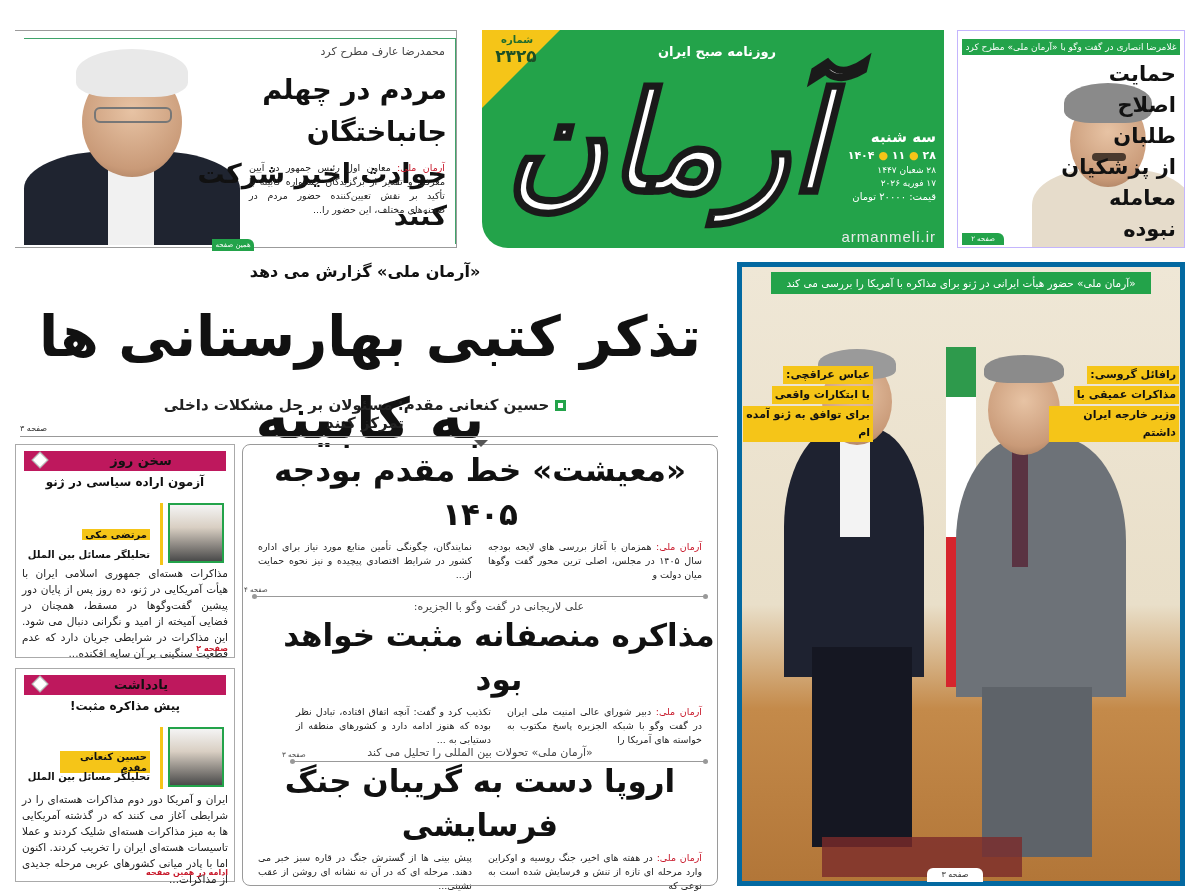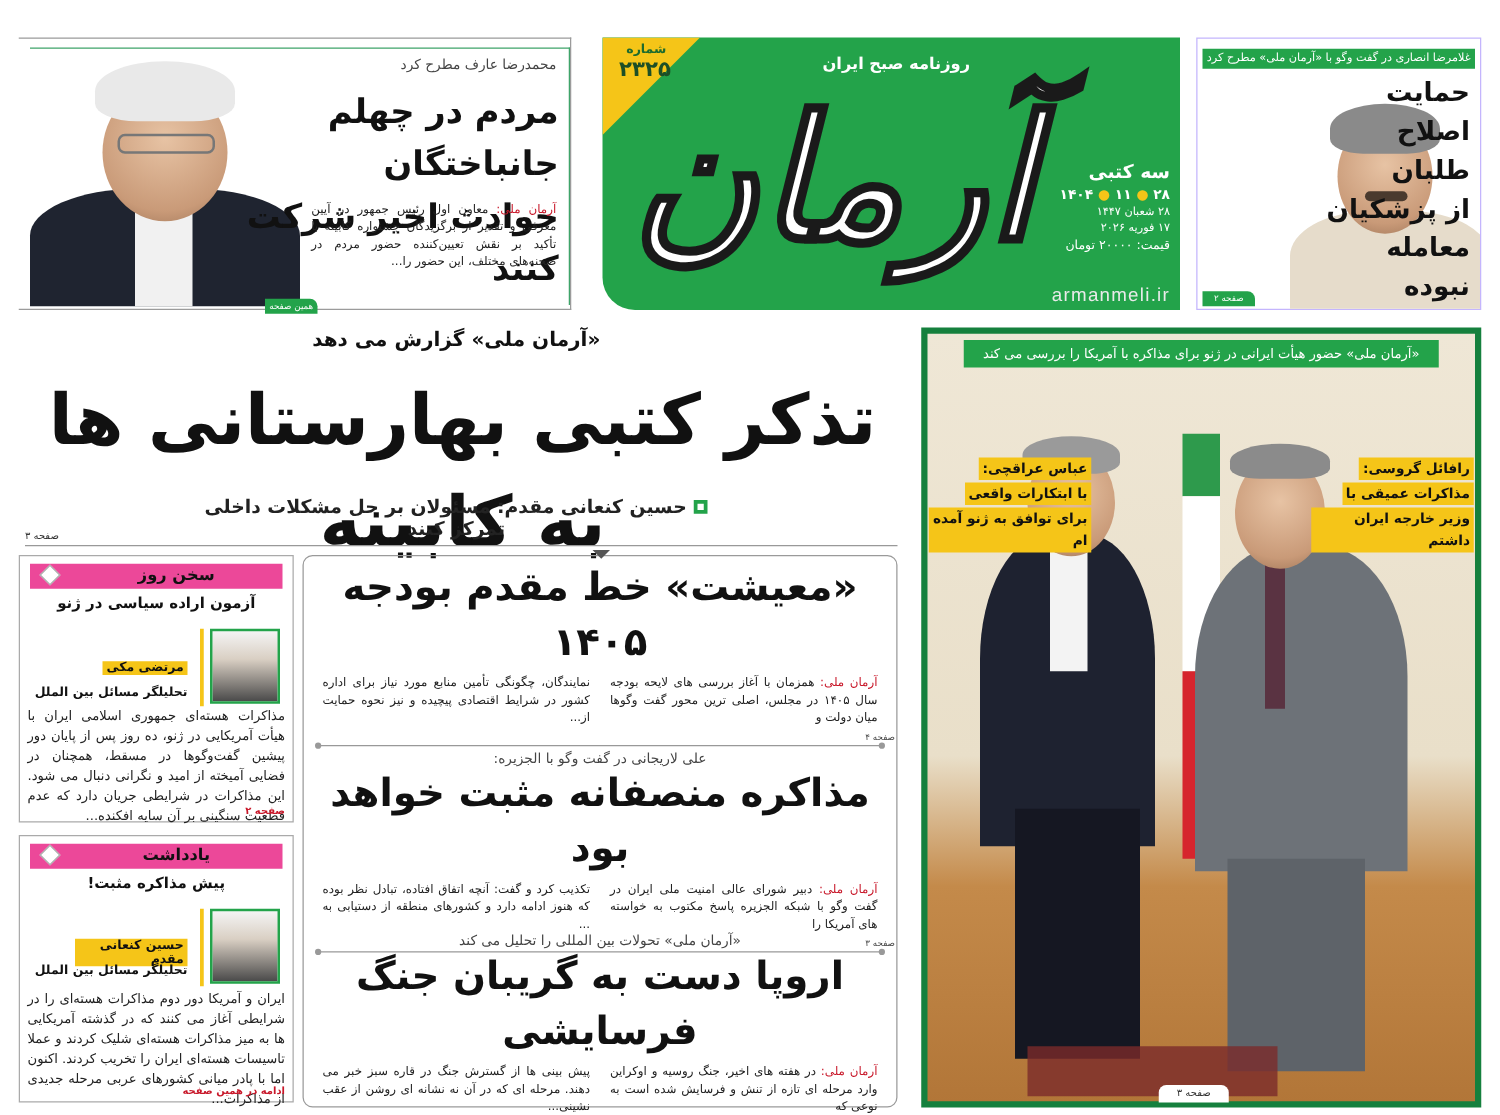--- a/index.html
+++ b/index.html
@@ -53,72 +53,72 @@
 
   
   .lead-kicker { left: 200px; top: 262px; width: 330px; text-align: center; font-size: 16px; font-weight: bold; }
   .lead-headline { left: 20px; top: 296px; width: 700px; text-align: center; font-size: 56px; font-weight: bold; line-height: 82px; letter-spacing: -2px; }
   .lead-sub { left: 140px; top: 396px; width: 450px; text-align: center; font-size: 15px; font-weight: bold; color: #222; }
   .lead-sub .sq { display: inline-block; width: 11px; height: 11px; border: 3px solid #23a34a; background: #fff; margin-left: 6px; vertical-align: middle; }
   .lead-page { left: 20px; top: 424px; font-size: 8px; color: #333; }
   .lead-line { left: 20px; top: 436px; width: 698px; height: 1px; background: #999; }
 
   
-  .photo-box { left: 737px; top: 262px; width: 448px; height: 624px; background: #15803d; padding: 5px; }
+  .photo-box { left: 737px; top: 262px; width: 448px; height: 624px; background: #0369a1; padding: 5px; }
   .photo-inner { position: absolute; left: 5px; top: 5px; right: 5px; bottom: 5px; overflow: hidden;
     background: linear-gradient(180deg, #efe7d6 0%, #e9dfc9 55%, #c48a4a 72%, #b27638 100%); }
   .photo-kicker { position: absolute; left: 34px; top: 10px; width: 380px; height: 22px; background: #23a34a; color: #fff; font-size: 10.5px; line-height: 22px; text-align: center; white-space: nowrap; overflow: hidden; }
   .photo-headline { position: absolute; left: 10px; top: 38px; width: 418px; text-align: center; font-size: 30px; font-weight: bold; color: #111; text-shadow: 0 0 4px #fff, 0 0 6px #fff, 0 0 3px #fff; }
   .quote { position: absolute; font-size: 11px; font-weight: bold; line-height: 18px; text-align: right; }
   .quote span { display: inline-block; background: #f5c518; padding: 0 3px; margin-bottom: 2px; }
   .quote-right { right: 6px; top: 104px; width: 130px; }
   .quote-left { left: 6px; top: 104px; width: 130px; }
   .photo-page { position: absolute; left: 190px; bottom: 4px; width: 56px; height: 14px; background: #fff; border-radius: 6px 6px 0 0; font-size: 8px; text-align: center; line-height: 14px; color: #333; }
 
   
   .col-box { left: 15px; width: 220px; border: 1px solid #aaa; background: #fff; }
-  .col-box .cap { position: absolute; left: 8px; right: 8px; top: 6px; height: 20px; background: #ec4899; text-align: center; font-size: 13px; font-weight: bold; line-height: 20px; padding-left: 32px; }
+  .col-box .cap { position: absolute; left: 8px; right: 8px; top: 6px; height: 20px; background: #be185d; text-align: center; font-size: 13px; font-weight: bold; line-height: 20px; padding-left: 32px; }
   .col-box .diamond { position: absolute; left: 18px; top: 9px; width: 12px; height: 12px; background: #fff; border: 1px solid #aaa; transform: rotate(45deg); }
   .col-box .title { position: absolute; left: 8px; right: 8px; top: 30px; text-align: center; font-size: 12px; font-weight: bold; }
   .col-box .author-photo { position: absolute; left: 152px; top: 58px; width: 56px; height: 60px; border: 2px solid #23a34a; background: linear-gradient(180deg,#f4f4f4 0%,#d9cfc3 40%,#4a4a4a 100%); }
   .col-box .vbar { position: absolute; left: 144px; top: 58px; width: 3px; height: 62px; background: #f5c518; }
   .col-box .author-name { position: absolute; right: 84px; top: 86px; background: #f5c518; font-size: 10px; font-weight: bold; padding: 0 3px; margin-left: 44px; }
   .col-box .author-role { position: absolute; right: 84px; top: 106px; font-size: 10px; font-weight: bold; }
   .col-box .body { position: absolute; left: 6px; right: 6px; top: 126px; font-size: 10.5px; line-height: 16px; text-align: justify; color: #222; }
   .col-box .more { position: absolute; right: 6px; bottom: 4px; font-size: 8px; color: #c8182a; font-weight: bold; }
 
   
   .mid-frame { left: 242px; top: 444px; width: 476px; height: 442px; border: 1px solid #9a9a9a; border-radius: 8px; }
   .mid-notch { left: 474px; top: 440px; width: 0; height: 0; border-left: 7px solid transparent; border-right: 7px solid transparent; border-top: 7px solid #555; }
   .story { left: 244px; width: 472px; }
   .story .kicker { text-align: center; font-size: 11px; color: #444; margin-top: 8px; }
   .story .headline { text-align: center; font-size: 31px; font-weight: bold; line-height: 44px; letter-spacing: -1px; }
   .story .cols { display: flex; flex-direction: row; gap: 16px; padding: 4px 14px 0 14px; }
   .story .cols p { flex: 1; font-size: 9.5px; line-height: 14px; text-align: justify; color: #222; }
-  .story .page { text-align: right; font-size: 7px; color: #444; margin-top: 4px; }
+  .story .page { text-align: left; font-size: 7px; color: #444; margin-top: 4px; }
   .story .rule { position: relative; height: 1px; background: #999; margin: 2px 10px 0 10px; }
   .story .rule::before, .story .rule::after { content: ""; position: absolute; top: -2px; width: 5px; height: 5px; border-radius: 50%; background: #999; }
   .story .rule::before { left: -2px; } .story .rule::after { right: -2px; }
 
   
   .ph-face { position: absolute; border-radius: 50%; background: radial-gradient(circle at 50% 40%, #e7c3a4 0%, #c99a78 70%, #9c7356 100%); }
   .ph-hair { position: absolute; border-radius: 50% 50% 30% 30%; background: #cfcfcf; }
   .ph-suit { position: absolute; border-radius: 40% 40% 0 0; }
 </style>
 </head>
 <body>
 
 <div class="abs masthead">
   <div class="abs issue-tri"></div>
   <div class="abs issue-label">شماره</div>
   <div class="abs issue-num">۲۳۲۵</div>
   <div class="abs tagline">روزنامه صبح ایران</div>
   <div class="abs logo">آرمان ملی</div>
   <div class="abs dateblock">
-    <div class="day">سه کتبی</div>
+    <div class="day">سه شنبه</div>
     <div class="shamsi">
       <span>۲۸</span>
       <span class="dot">●</span>
       <span>۱۱</span>
       <span class="dot">●</span>
       <span>۱۴۰۴</span>
     </div>
     <div class="hijri">۲۸ شعبان ۱۴۴۷</div>
     <div class="greg">۱۷ فوریه ۲۰۲۶</div>
     <div class="price">قیمت: ۲۰۰۰۰ تومان</div>
@@ -237,21 +237,21 @@
 <div class="abs story" style="top:448px;">
   <div class="headline">«معیشت» خط مقدم بودجه ۱۴۰۵</div>
   <div class="cols">
     <p><span class="red">آرمان ملی:</span> <span>همزمان با آغاز بررسی های لایحه بودجه سال ۱۴۰۵ در مجلس، اصلی ترین محور گفت وگوها میان دولت و</span></p>
     <p>نمایندگان، چگونگی تأمین منابع مورد نیاز برای اداره کشور در شرایط اقتصادی پیچیده و نیز نحوه حمایت از...</p>
   </div>
   <div class="page">صفحه ۴</div>
   <div class="rule"></div>
 </div>
 
-<div class="abs story" style="top:592px;">
+<div class="abs story" style="top:592px;padding-left:38px;">
   <div class="kicker">علی لاریجانی در گفت وگو با الجزیره:</div>
   <div class="headline">مذاکره منصفانه مثبت خواهد بود</div>
   <div class="cols">
     <p><span class="red">آرمان ملی:</span> <span>دبیر شورای عالی امنیت ملی ایران در گفت وگو با شبکه الجزیره پاسخ مکتوب به خواسته های آمریکا را</span></p>
     <p>تکذیب کرد و گفت: آنچه اتفاق افتاده، تبادل نظر بوده که هنوز ادامه دارد و کشورهای منطقه از دستیابی به ...</p>
   </div>
   <div class="page">صفحه ۳</div>
   <div class="rule"></div>
 </div>
 

